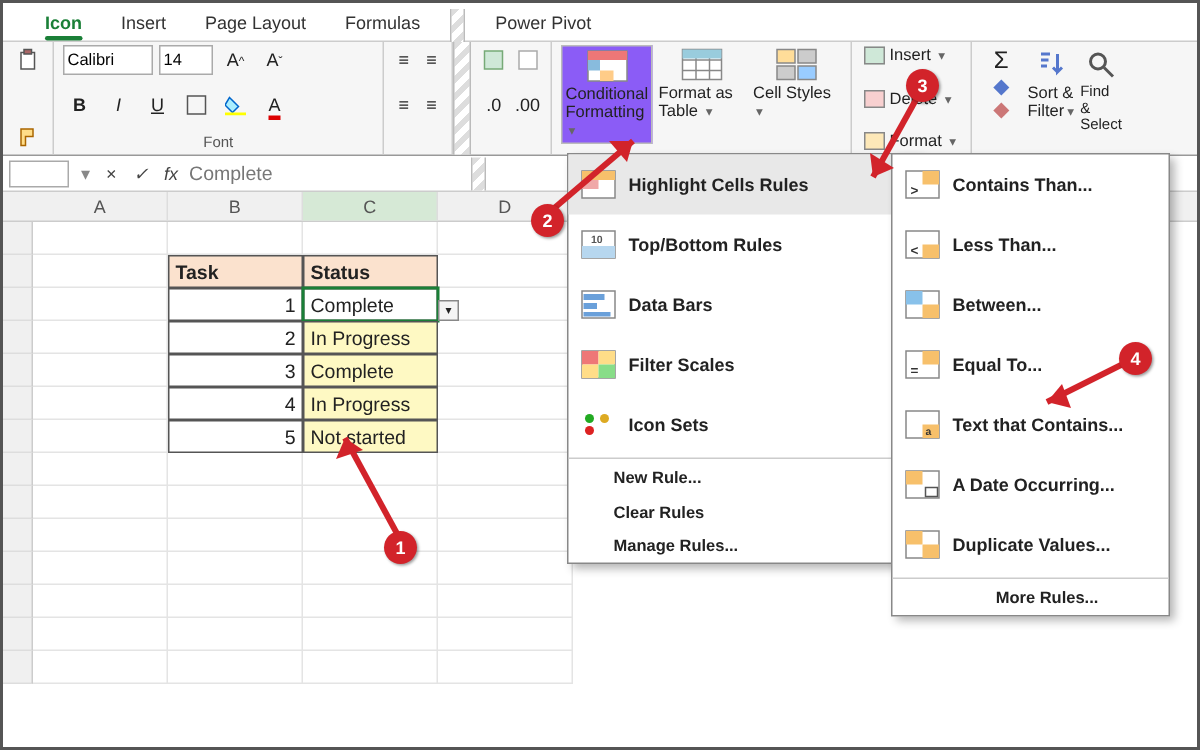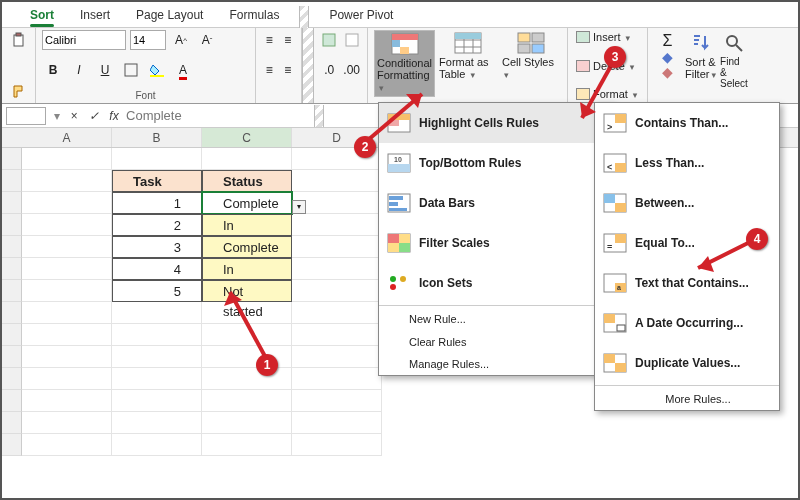--- a/index.html
+++ b/index.html
@@ -9,76 +9,76 @@
   .tab { padding:2px 10px; cursor:pointer; color:#333; }
   .tab.active { color:#1a7f37; font-weight:600; }
   .tab.active::after { content:""; display:block; height:3px; background:#1a7f37; margin-top:2px; border-radius:2px; }
   
   .ribbon { display:flex; height:76px; border-bottom:1px solid #999; background:#f6f6f6; position:relative; }
   .grp { border-right:1px solid #ccc; padding:2px 6px; display:flex; flex-direction:column; justify-content:space-between; }
   .grp-row { display:flex; gap:4px; align-items:center; }
   .grp-lbl { text-align:center; font-size:10px; color:#555; }
   .btn-sm { width:22px; height:20px; display:flex; align-items:center; justify-content:center; border:1px solid transparent; }
   select.combo, input.combo { font-size:11px; height:20px; border:1px solid #aaa; background:#fff; }
-  .fontname { width:84px; }
+  .fontname { width:60px; }
   .fontsize { width:36px; }
   .big-ico { width:16px; height:16px; }
   .bold { font-weight:bold; } .ital { font-style:italic; } .ul { text-decoration:underline; }
   .zig { width:12px; background:repeating-linear-gradient(135deg,#ddd,#ddd 4px,#fff 4px,#fff 8px); border-left:1px solid #bbb; border-right:1px solid #bbb; }
   
   .bigbtn { display:flex; flex-direction:column; align-items:center; justify-content:center; width:64px; font-size:11px; line-height:1.1; padding:2px; }
   .bigbtn .ic { width:28px; height:22px; margin-bottom:2px; }
-  .cf-btn { background:#a3a3a3; border:1px solid #bbb;justify-content:center; }
+  .cf-btn { background:#8b5cf6; border:1px solid #bbb;justify-content:center; }
   .caret::after { content:"▾"; font-size:9px; margin-left:2px; color:#666; }
   
   .cell-line { display:flex; align-items:center; gap:3px; font-size:11px; padding:1px 2px; }
   .cell-line .sq { width:14px; height:12px; border:1px solid #888; }
   
   .fxbar { display:flex; align-items:center; height:24px; border-bottom:1px solid #ccc; }
   .namebox { width:40px; border:1px solid #aaa; margin:2px 4px; height:18px; }
   .fx-ic { width:20px; text-align:center; font-style:italic; color:#444; }
   .fx-in { flex:0 0 140px; border:none; height:18px; font-size:13px; color:#777; }
   
   .sheet { position:relative; }
   .colhdrs { display:flex; height:20px; background:#f0f0f0; border-bottom:1px solid #ccc; }
   .colhdr { width:90px; border-right:1px solid #ddd; text-align:center; font-size:12px; color:#555; line-height:20px; }
   .colhdr.sel { background:#d6e9d6; }
   .rowhdr { width:20px; }
   .gridbody { position:relative; }
   .row { display:flex; height:22px; }
   .rh { width:20px; background:#f0f0f0; border-right:1px solid #ccc; border-bottom:1px solid #ddd; font-size:11px; text-align:center; line-height:22px; color:#555;}
-  .cell { width:90px; border-right:1px solid #e4e4e4; border-bottom:1px solid #e4e4e4; padding:1px 20px; font-size:13px; line-height:20px; }
+  .cell { width:90px; border-right:1px solid #e4e4e4; border-bottom:1px solid #e4e4e4; padding:1px 4px; font-size:13px; line-height:20px; }
   .hdrcell { background:#fbe2ce; font-weight:bold; border:1px solid #555 !important; }
   .datacell { border:1px solid #555 !important; }
   .num { text-align:right; }
   .selrange { background:#fef9c3; }
   .activecell { outline:2px solid #1a7f37; outline-offset:-1px; background:#fff !important; }
   .dv-handle { position:absolute; width:14px; height:14px; border:1px solid #888; background:#f4f4f4; font-size:8px; line-height:12px; text-align:center; }
   
   .menu { position:absolute; background:#fff; border:1px solid #888; box-shadow:3px 3px 6px rgba(0,0,0,.3); z-index:50; }
   .menu1 { left:376px; top:100px; width:236px; }
   .menu2 { left:592px; top:100px; width:186px; }
   .mitem { display:flex; align-items:center; gap:8px; padding:10px 8px; font-size:12px; font-weight:600; }
   .mitem .mic { width:24px; height:20px; }
   .mitem .arr { margin-left:auto; color:#666; font-size:11px; }
   .mitem.hover { background:#e8e8e8; }
   .msep { border-top:1px solid #ccc; margin:2px 0; }
-  .msub { font-weight:normal; padding:5px 8px 5px 30px; font-size:11px; }
+  .msub { font-weight:bold; padding:5px 8px 5px 30px; font-size:11px; }
   
   .callout { position:absolute; width:22px; height:22px; border-radius:50%; background:#d2232a; color:#fff; font-weight:bold; font-size:12px; display:flex; align-items:center; justify-content:center; box-shadow:1px 1px 2px rgba(0,0,0,.4); z-index:80; }
   
   .arrow { position:absolute; z-index:70; }
   svg .arline { stroke:#d2232a; stroke-width:4; fill:none; }
   svg .arhead { fill:#d2232a; }
 </style>
 </head>
 <body>
 
 <div class="tabs">
-  <div class="tab active">Sort</div>
+  <div class="tab active">Icon</div>
   <div class="tab">Insert</div>
   <div class="tab">Page Layout</div>
   <div class="tab">Formulas</div>
   <div class="zig" style="height:22px;width:10px;margin:0 4px;"></div>
   <div class="tab">Power Pivot</div>
 </div>
 
 <div class="ribbon">
 
   <div class="grp" style="width:34px">

